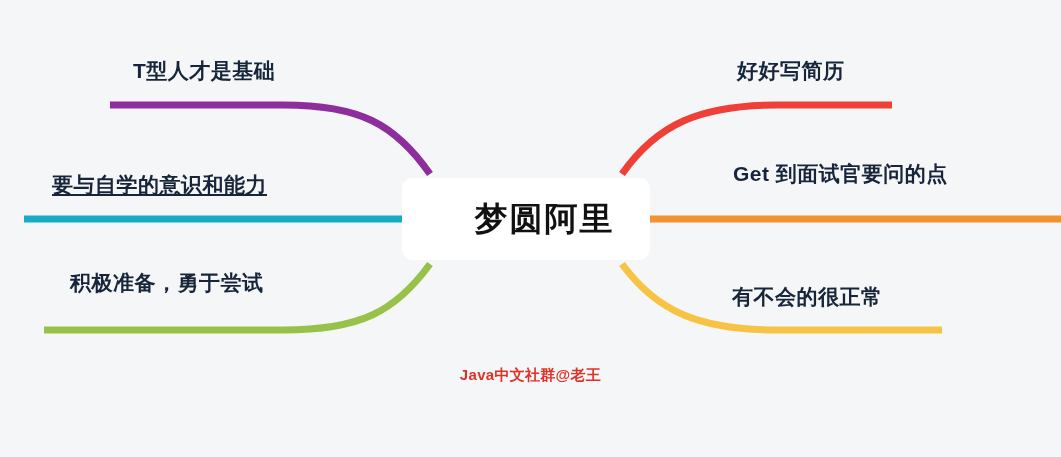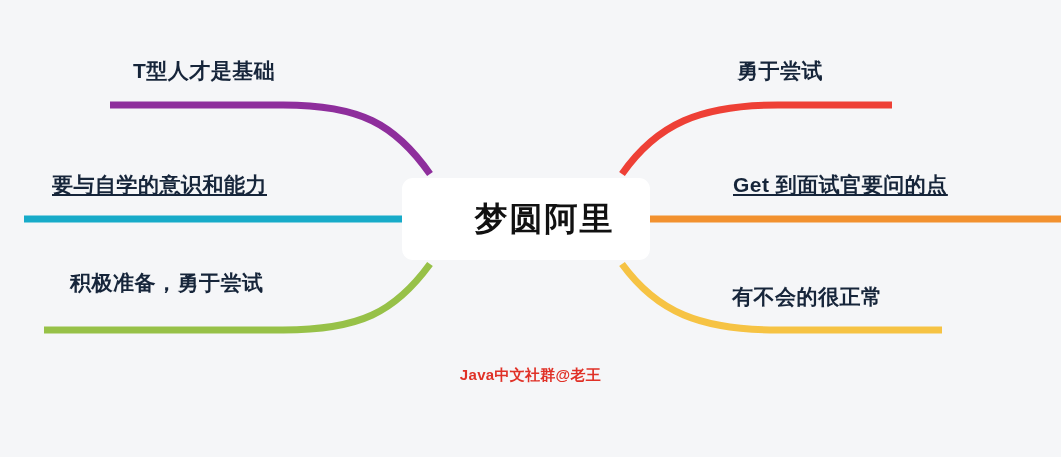--- a/index.html
+++ b/index.html
@@ -93,23 +93,23 @@
 
     <path d="M 942 330 L 778 330 C 700 330 657 312 622 264" fill="none" stroke="#f6c344" stroke-width="7" stroke-linecap="butt"></path>
   </svg>
 
   <div class="node-label label-left" style="left:133px; top:60px;">T型人才是基础</div>
 
   <div class="node-label label-left" style="left:52px; top:174px;text-decoration:underline;">要与自学的意识和能力</div>
 
   <div class="node-label label-left" style="left:70px; top:272px;">积极准备，勇于尝试</div>
 
-  <div class="node-label label-right" style="left:737px; top:60px;">勇于尝试</div>
+  <div class="node-label label-right" style="left:737px; top:60px;">好好写简历</div>
 
-  <div class="node-label label-right" style="left:733px; top:174px;text-decoration:underline;">Get 到面试官要问的点</div>
+  <div class="node-label label-right" style="left:733px; top:163px;">Get 到面试官要问的点</div>
 
   <div class="node-label label-right" style="left:732px; top:286px;text-align:right;">有不会的很正常</div>
 
   <div id="center-node">
     <span id="center-node-text">梦圆阿里</span>
   </div>
 
   <div id="watermark">Java中文社群@老王</div>
 
 </div>

